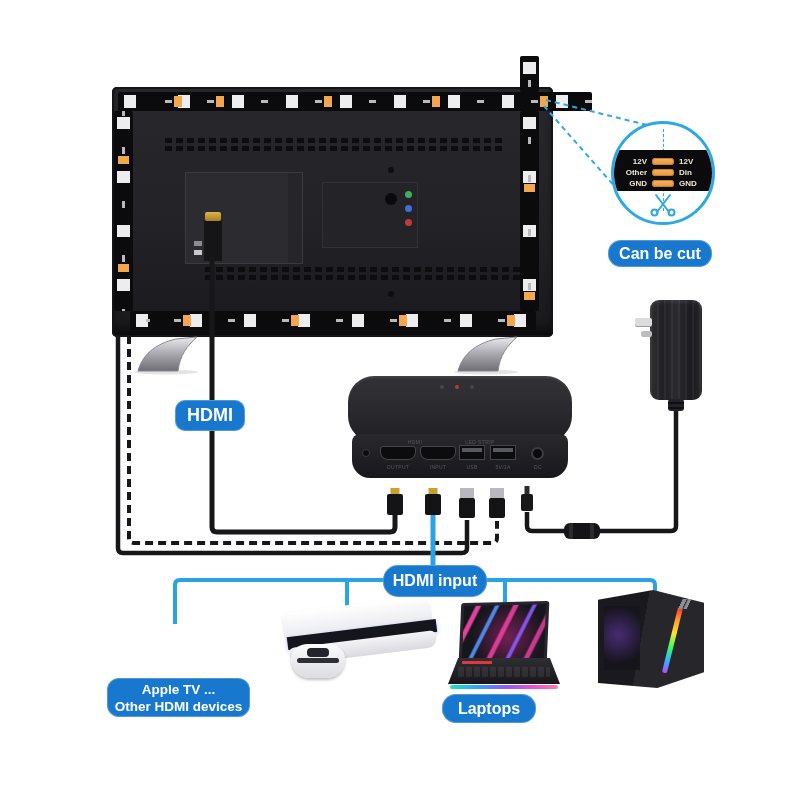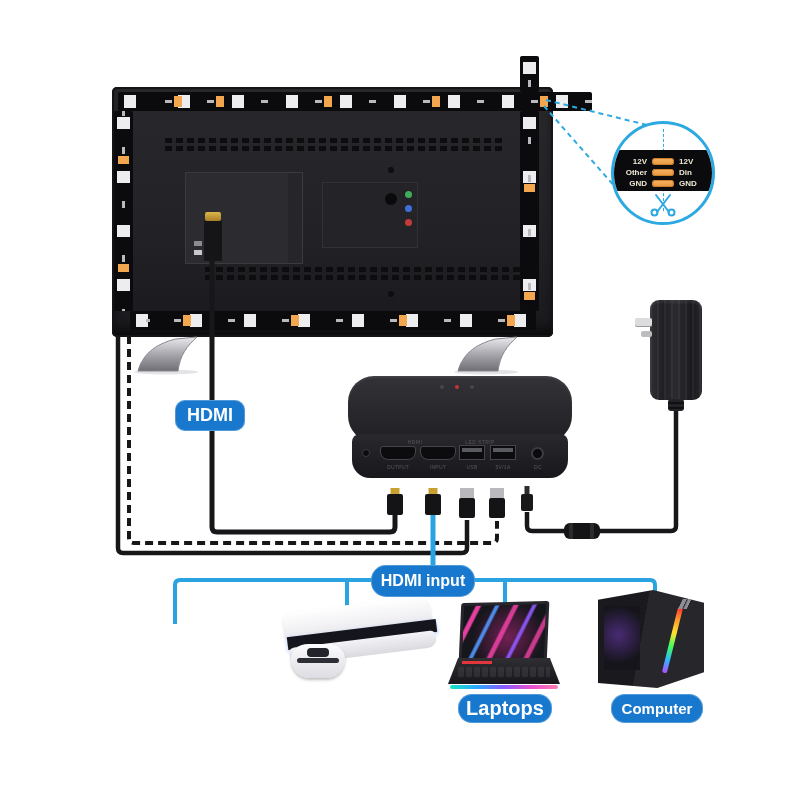--- a/index.html
+++ b/index.html
@@ -85,24 +85,24 @@
   .relief{position:absolute;left:18px;bottom:-11px;width:16px;height:12px;
       background:linear-gradient(180deg,#232327 0 3px,#0f0f11 3px 5px,#232327 5px 8px,#0f0f11 8px 10px,#232327 10px);
       border-radius:3px;}
 
   
   .btn{position:absolute;background:#1778cd;color:#fff;border-radius:12px;text-align:center;
       font-weight:bold;z-index:4;display:flex;flex-direction:column;justify-content:center;
       box-shadow:0 0 0 1px rgba(255,255,255,.25) inset;}
   .btn-hdmi{left:175px;top:400px;width:70px;height:31px;font-size:18px;border-radius:10px;}
   .btn-cut{left:608px;top:240px;width:104px;height:27px;font-size:16px;border-radius:13px;}
-  .btn-input{left:371px;top:565px;width:104px;height:32px;font-size:16px;border-radius:15px;}
+  .btn-input{left:383px;top:565px;width:104px;height:32px;font-size:16px;border-radius:15px;}
   .btn-appletv{left:107px;top:678px;width:143px;height:39px;font-size:13.5px;line-height:17px;}
   .btn-ps5{left:278px;top:677px;width:134px;height:42px;font-size:13.5px;line-height:18px;}
-  .btn-laptops{left:458px;top:694px;width:94px;height:29px;font-size:20px;border-radius:14px;}
+  .btn-laptops{left:442px;top:694px;width:94px;height:29px;font-size:16px;border-radius:14px;}
   .btn-computer{left:611px;top:694px;width:92px;height:29px;font-size:15px;border-radius:14px;}
 
   
   .callout{position:absolute;left:611px;top:121px;width:104px;height:104px;border-radius:50%;
       border:3px solid #2da9e1;background:#fff;overflow:hidden;z-index:4;}
   .cut-line{position:absolute;left:50%;top:5px;height:82px;border-left:1px dashed #2da9e1;}
   .pin-band{position:absolute;left:-4px;right:-4px;top:26px;height:41px;background:#0b0b0d;
       display:flex;flex-direction:column;justify-content:flex-end;padding:2px 0;}
   .pin-row{display:flex;align-items:center;justify-content:center;height:11px;}
   .pin-row .pl{width:32px;text-align:right;font-size:8px;font-weight:bold;color:#efe8d5;}
@@ -326,20 +326,23 @@
     </div>
     <svg class="scissors" width="30" height="26" viewBox="0 0 30 26">
       <g stroke="#2da9e1" stroke-width="2" fill="none" stroke-linecap="round">
         <path d="M9,21 L22,4"></path>
           <path d="M21,21 L8,4"></path>
         <circle cx="6.5" cy="21.5" r="3"></circle>
           <circle cx="23.5" cy="21.5" r="3"></circle>
       </g>
     </svg>
   </div>
+  <div class="btn btn-cut">
+    <span>Can be cut</span>
+  </div>
 
   <div class="btn btn-hdmi">
     <span>HDMI</span>
   </div>
   <div class="btn btn-input">
     <span>HDMI input</span>
   </div>
 
 
   <div class="ps5">
@@ -355,20 +358,21 @@
     <div class="lp-glow"></div>
   </div>
 
   <div class="tower">
     <div class="tw-body"></div>
     <div class="tw-window"></div>
     <div class="tw-rgb"></div>
     <div class="tw-logo"></div>
   </div>
 
+  <div class="btn btn-appletv">
+    <span>Apple TV ...</span>
+    <span>Other HDMI devices</span>
+  </div>
   <div class="btn btn-laptops">
     <span>Laptops</span>
   </div>
-  <div class="btn btn-computer">
-    <span>Computer</span>
-  </div>
 
 </div>
 
 </body></html>

